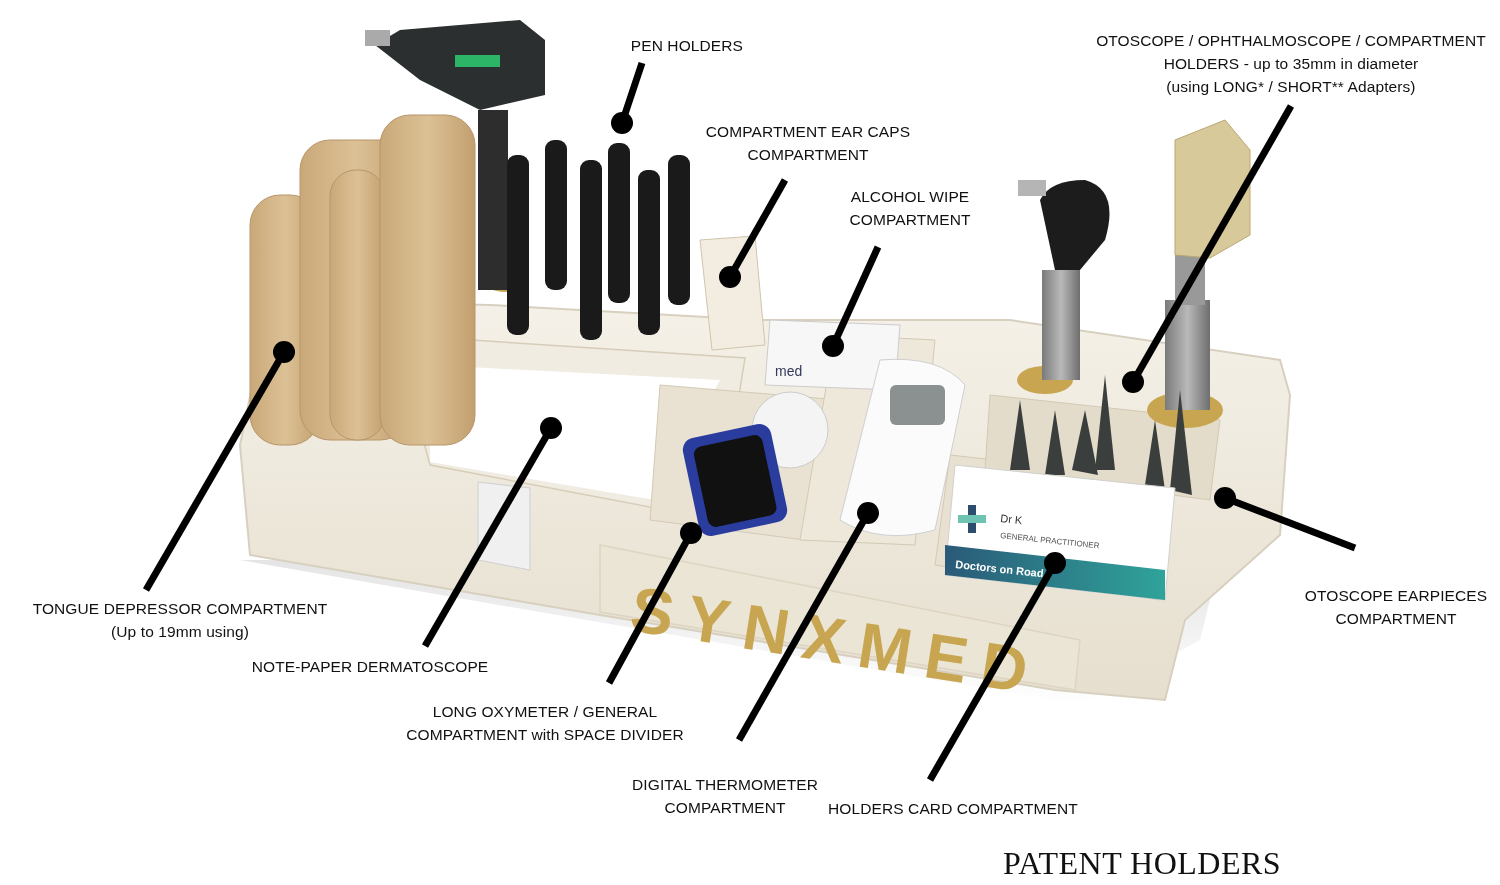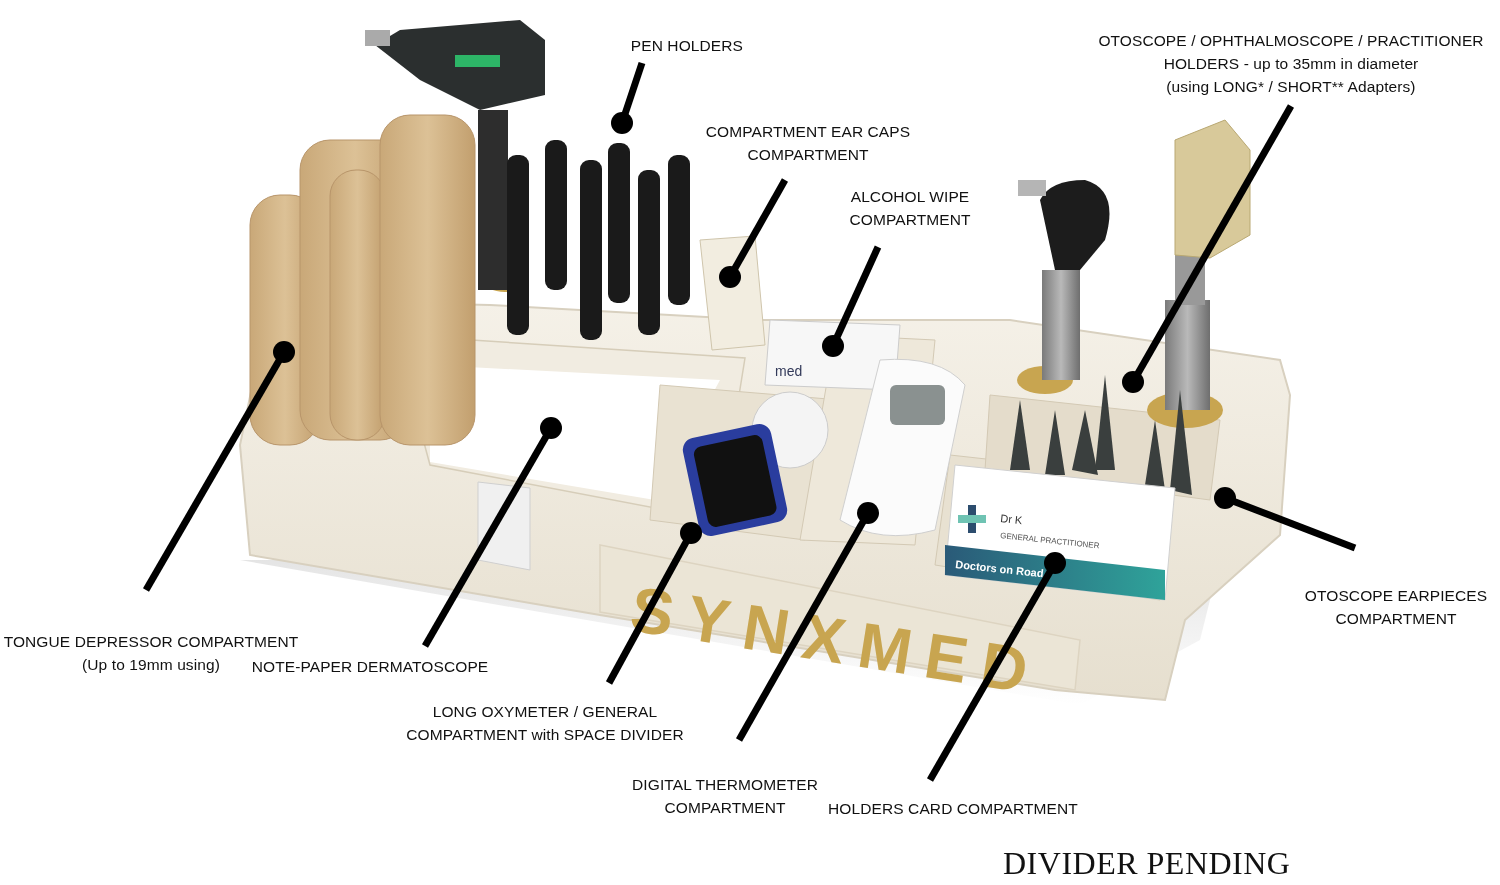--- a/index.html
+++ b/index.html
@@ -188,26 +188,26 @@
     <span>COMPARTMENT EAR CAPS</span>
     <span>COMPARTMENT</span>
   </div>
 
   <div class="label" style="left:820px; top:185px; width:180px;">
     <span>ALCOHOL WIPE</span>
     <span>COMPARTMENT</span>
   </div>
 
   <div class="label" style="left:1082px; top:29px; width:418px;">
-    <span>OTOSCOPE / OPHTHALMOSCOPE / PRACTITIONER</span>
+    <span>OTOSCOPE / OPHTHALMOSCOPE / COMPARTMENT</span>
     <span>HOLDERS - up to 35mm in diameter</span>
     <span>(using LONG* / SHORT** Adapters)</span>
   </div>
 
-  <div class="label" style="left:0px; top:630px; width:302px;">
+  <div class="label" style="left:0px; top:597px; width:302px;padding-left:29px;">
     <span>TONGUE DEPRESSOR COMPARTMENT</span>
     <span>(Up to 19mm using)</span>
   </div>
 
   <div class="label" style="left:245px; top:655px; width:250px;">
     <span>NOTE-PAPER DERMATOSCOPE</span>
   </div>
 
   <div class="label" style="left:390px; top:700px; width:310px;">
     <span>LONG OXYMETER / GENERAL</span>
@@ -221,14 +221,14 @@
 
   <div class="label" style="left:818px; top:797px; width:270px;">
     <span>HOLDERS CARD COMPARTMENT</span>
   </div>
 
   <div class="label" style="left:1296px; top:584px; width:200px;">
     <span>OTOSCOPE EARPIECES</span>
     <span>COMPARTMENT</span>
   </div>
 
-  <div class="patent">DIVIDER PENDING</div>
+  <div class="patent">PATENT HOLDERS</div>
 </div>
 
 </body></html>

